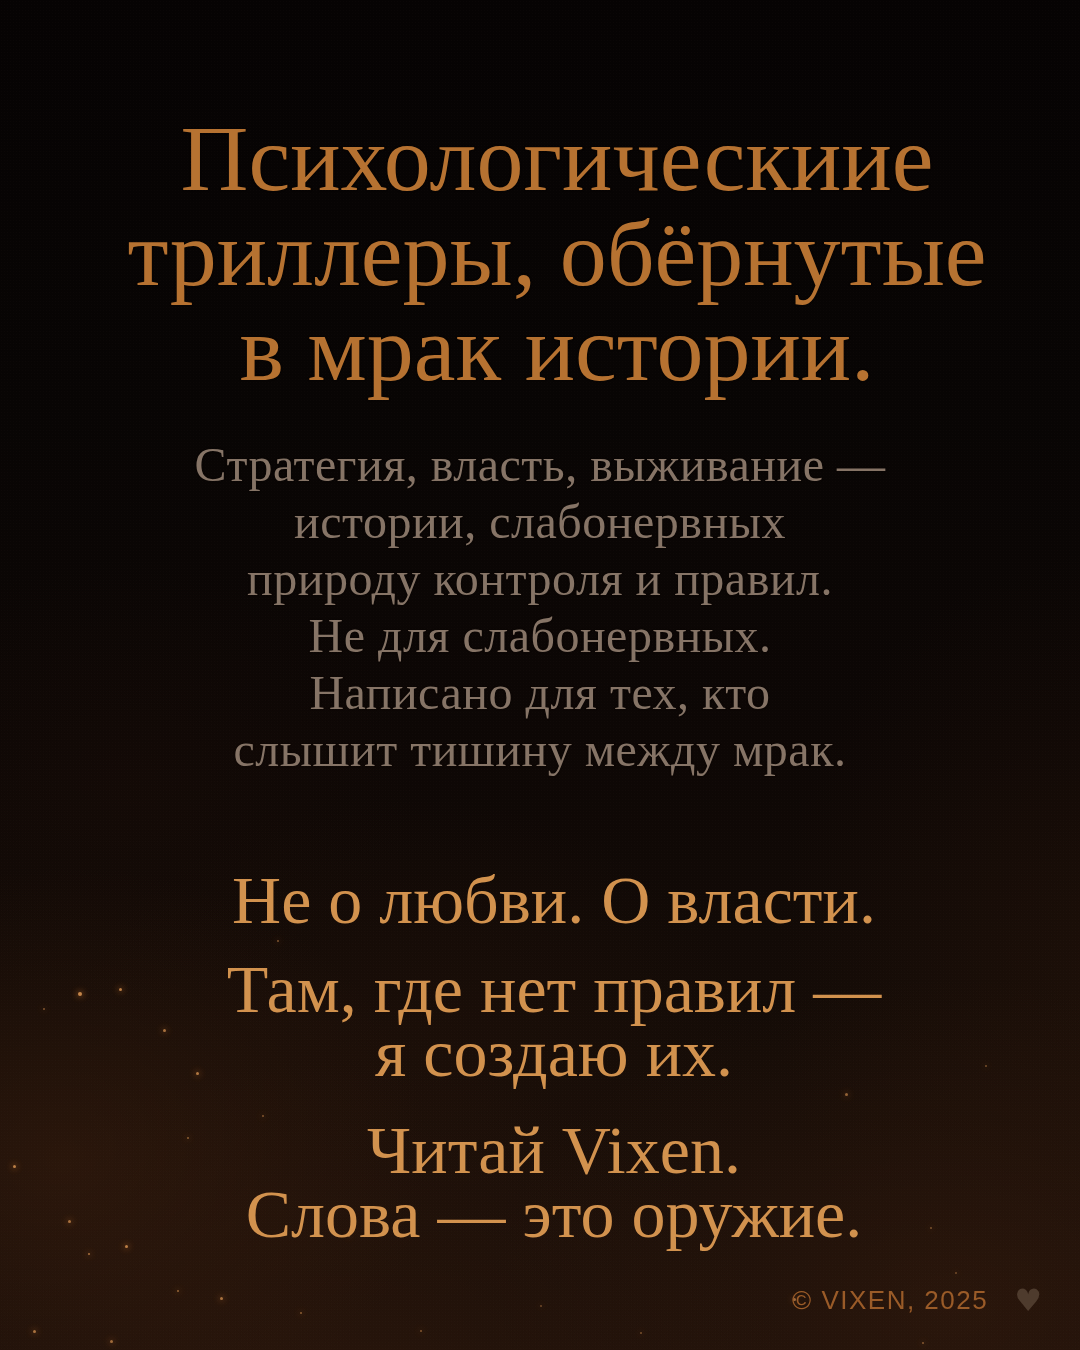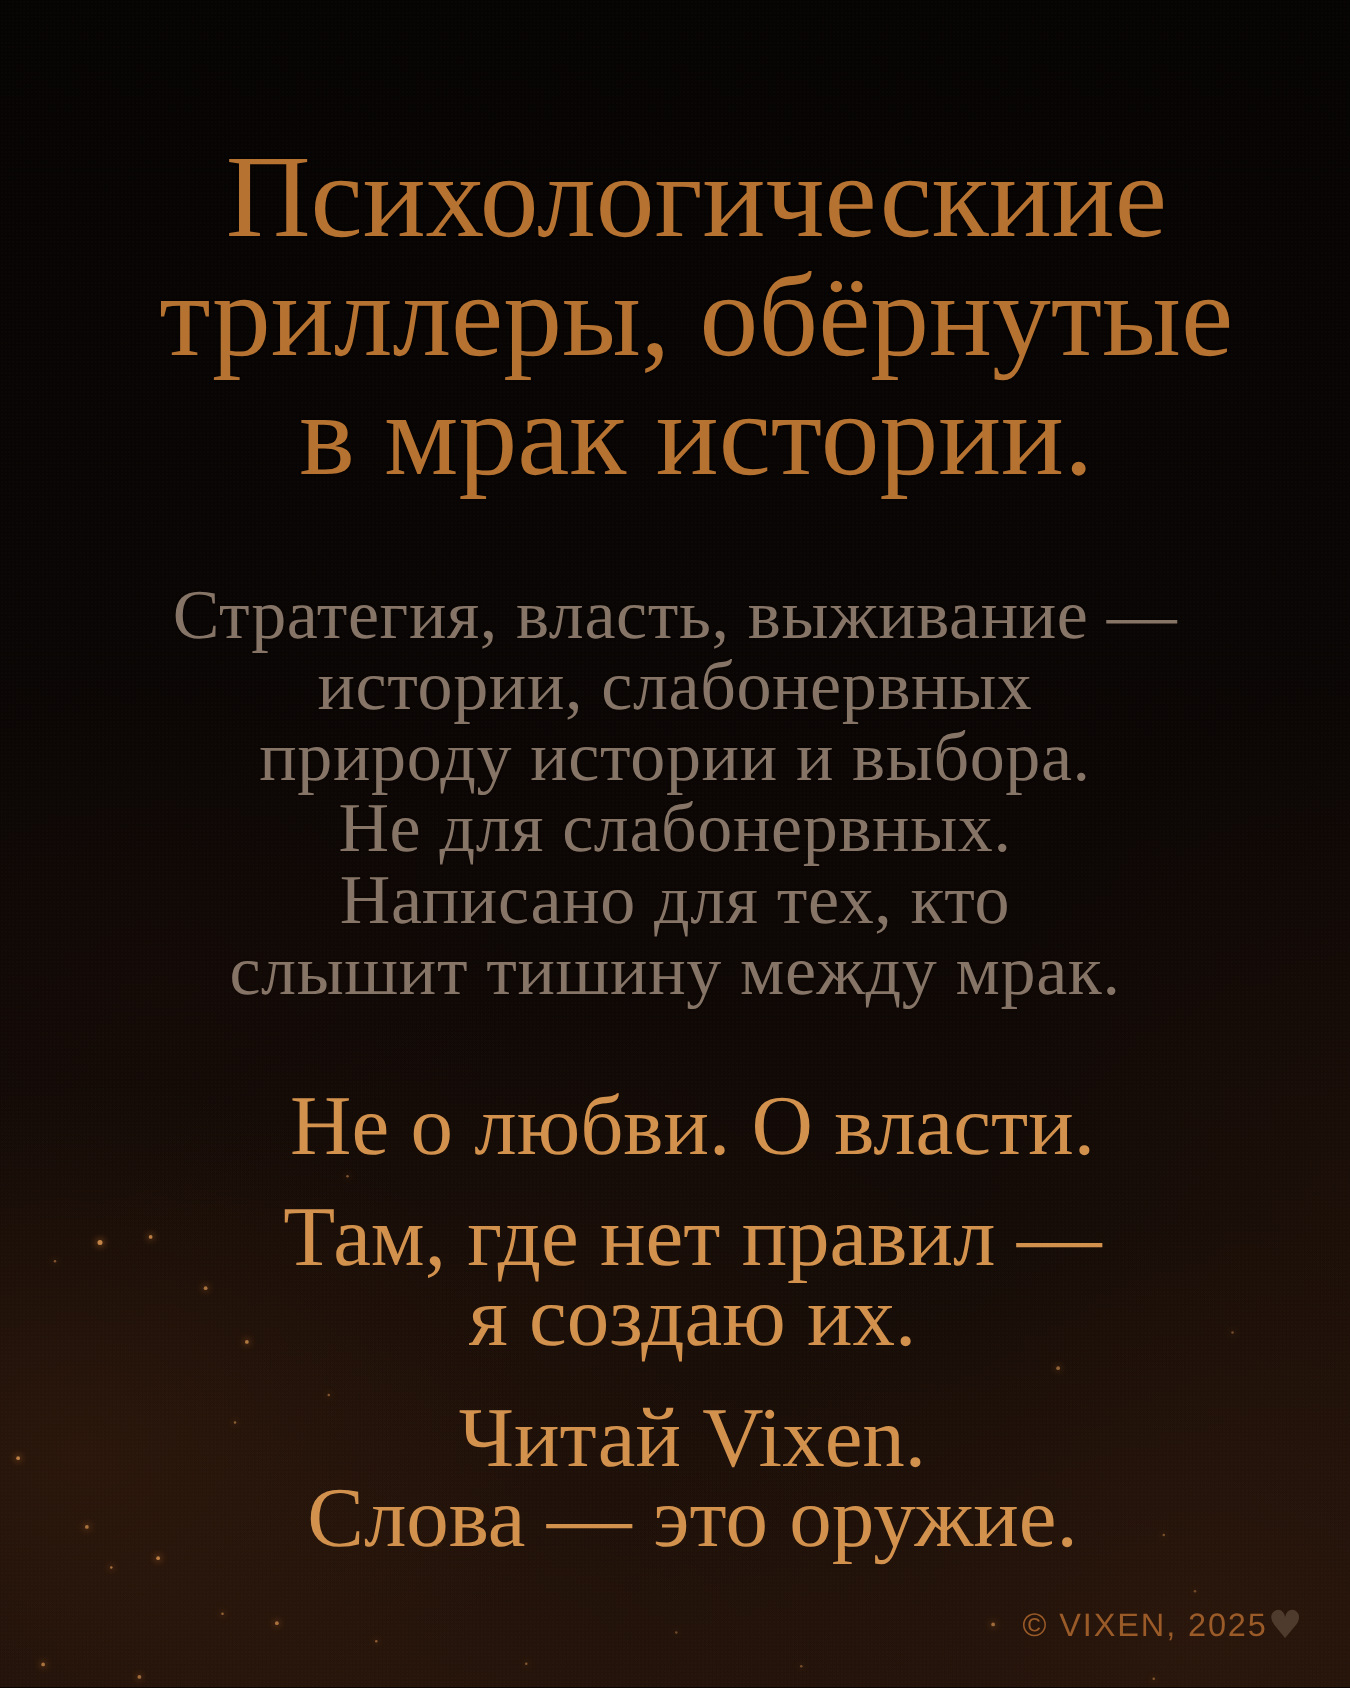--- a/index.html
+++ b/index.html
@@ -26,22 +26,22 @@
     background-size: 3px 3px;
   }
   .title {
     position: absolute; top: 94px; left: 0; width: 100%; margin: 17px;
     font-weight: 400;
     font-size: 94px; line-height: 95px;
     color: var(--title-color, #b67231);
     text-shadow: 0 0 2px rgba(0,0,0,.35);
   }
   .description {
-    position: absolute; top: 464px; left: 0; width: 100%;
-    font-size: 56px; line-height: 57px; letter-spacing: 0.5px;
+    position: absolute; top: 436px; left: 0; width: 100%;
+    font-size: 48px; line-height: 57px; letter-spacing: 0.5px;
     color: var(--description-color, #867466);
     text-shadow: 0 0 2px rgba(0,0,0,.3);
   }
   .statement-1 {
     position: absolute; top: 865px; left: 0; width: 100%;
     font-size: 68px; line-height: 70px;
     color: var(--accent-color, #d2924e);
     transform: translateX(14px);
   }
   .statement-2 {
@@ -51,21 +51,21 @@
     transform: translateX(14px);
   }
   .cta {
     position: absolute; top: 1118px; left: 0; width: 100%;
     font-size: 68px; line-height: 64px;
     color: var(--accent-color, #d2924e);
     transform: translateX(14px);
   }
   .footer {
     position: absolute; top: 1284px; right: 38px;
-    display: flex; gap: 0;
+    display: flex; gap: 26px;
     font-family: "Liberation Sans", "DejaVu Sans", sans-serif;
     font-size: 26px; line-height: 32px; letter-spacing: 1.5px;
     color: var(--footer-color, #9a5b28);
   }
   .heart {
     font-family: "DejaVu Sans", sans-serif;
     font-size: 31px; letter-spacing: 0;
     color: var(--heart-color, #4e3b2d);
   }
   .ember {
@@ -111,21 +111,21 @@
 
   <h1 class="title">
     <div>Психологическиие</div>
     <div>триллеры, обёрнутые</div>
     <div>в мрак истории.</div>
   </h1>
 
   <div class="description">
     <div>Стратегия, власть, выживание —</div>
     <div>истории, слабонервных</div>
-    <div>природу истории и выбора.</div>
+    <div>природу контроля и правил.</div>
     <div>Не для слабонервных.</div>
     <div>Написано для тех, кто</div>
     <div>слышит тишину между мрак.</div>
   </div>
 
   <div class="statement-1">
     <div>Не о любви. О власти.</div>
   </div>
 
   <div class="statement-2">

